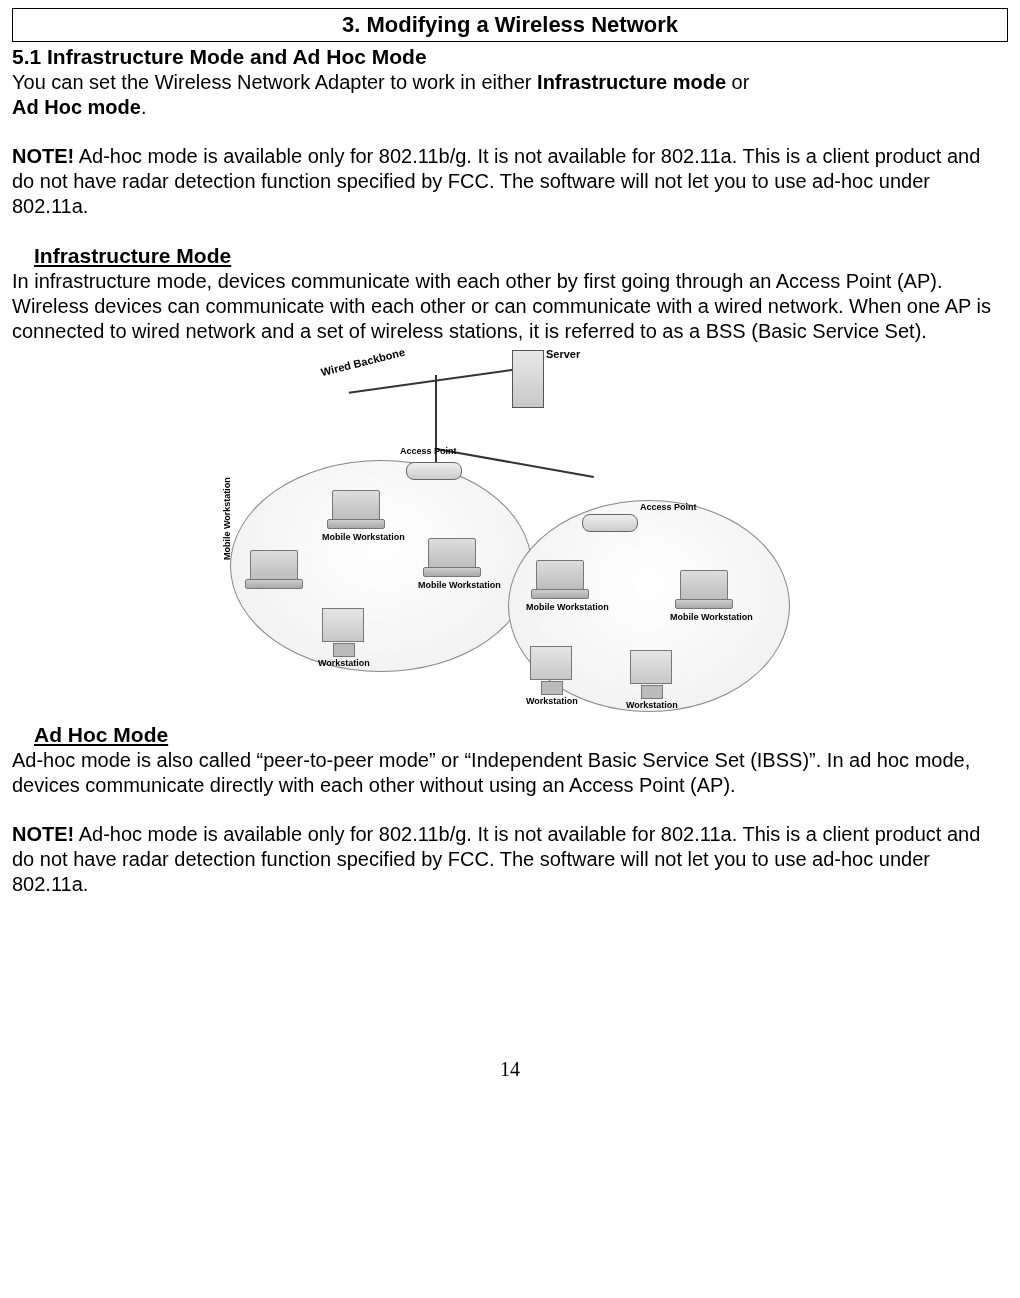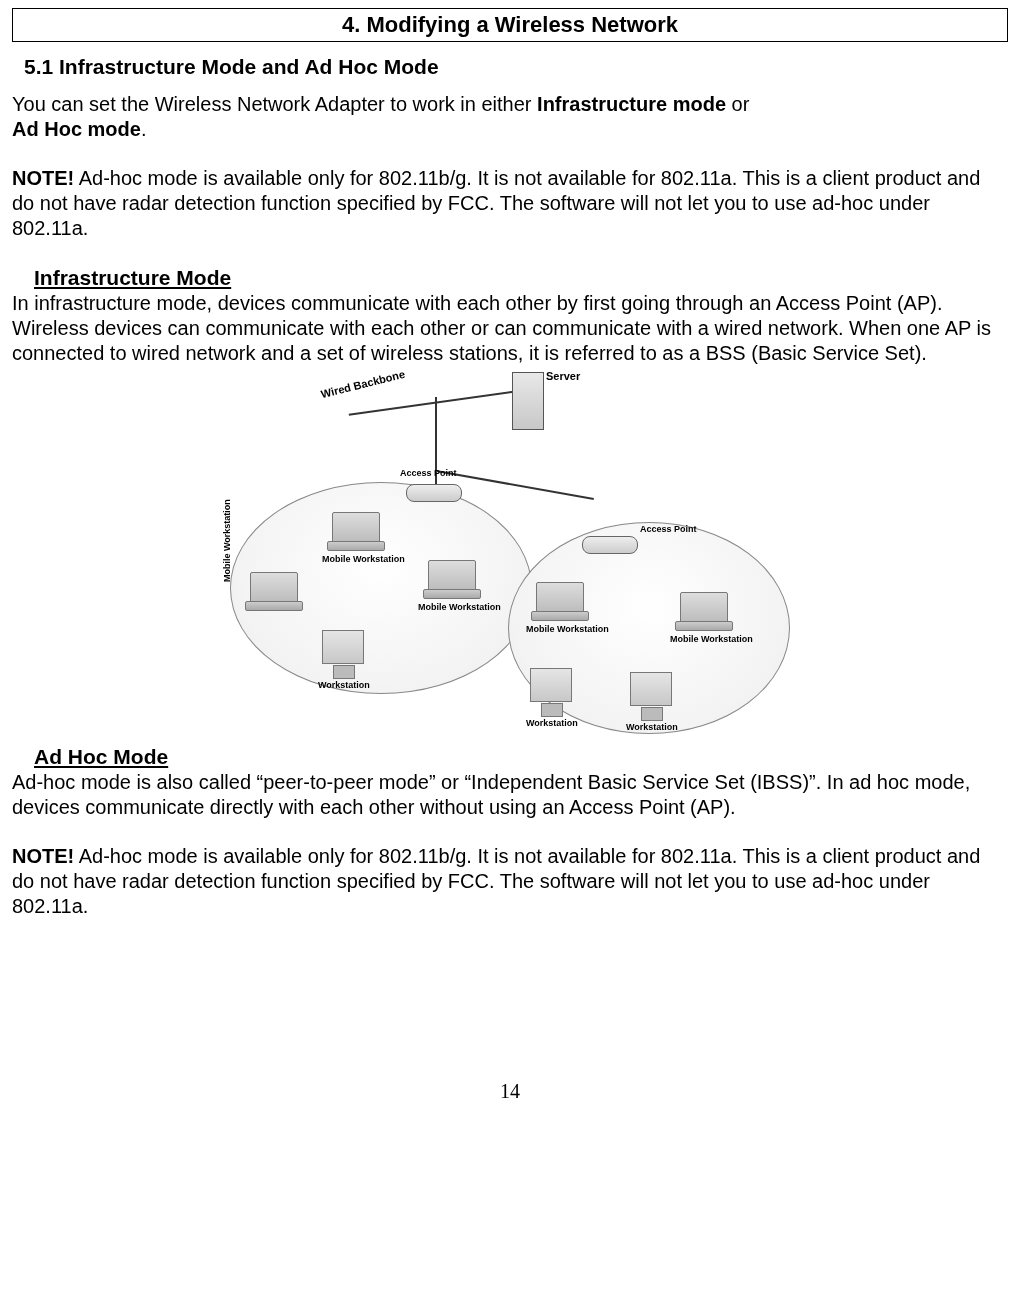--- a/index.html
+++ b/index.html
@@ -16,21 +16,21 @@
     border: 1.5px solid #000;
     text-align: center;
     font-weight: bold;
     font-size: 22px;
     padding: 2px 0;
     margin-bottom: 2px;
   }
   .section-title {
     font-weight: bold;
     font-size: 21px;
-    margin: 12px;
+    margin: 0;
   }
   .para {
     margin: 0;
   }
   .bold { font-weight: bold; }
   .indent-sub { margin-left: 22px; }
   .sub-title {
     font-weight: bold;
     text-decoration: underline;
     font-size: 21px;
@@ -97,21 +97,21 @@
     position:absolute; font-size:9px; font-weight:bold; white-space:nowrap;
   }
   .cable {
     position:absolute; background:#333;
   }
 </style>
 </head>
 <body>
 
 <div class="title-box">
-  <span>4. Modifying a Wireless Network</span>
+  <span>3. Modifying a Wireless Network</span>
 </div>
 
 <div class="section-title">5.1 Infrastructure Mode and Ad Hoc Mode</div>
 
 <p class="para">
   <span>You can set the Wireless Network Adapter to work in either </span><span class="bold">Infrastructure mode</span><span> or</span><br>
   <span class="bold">Ad Hoc mode</span><span>.</span>
 </p>
 
 <p class="para" style="margin-top:24px">

